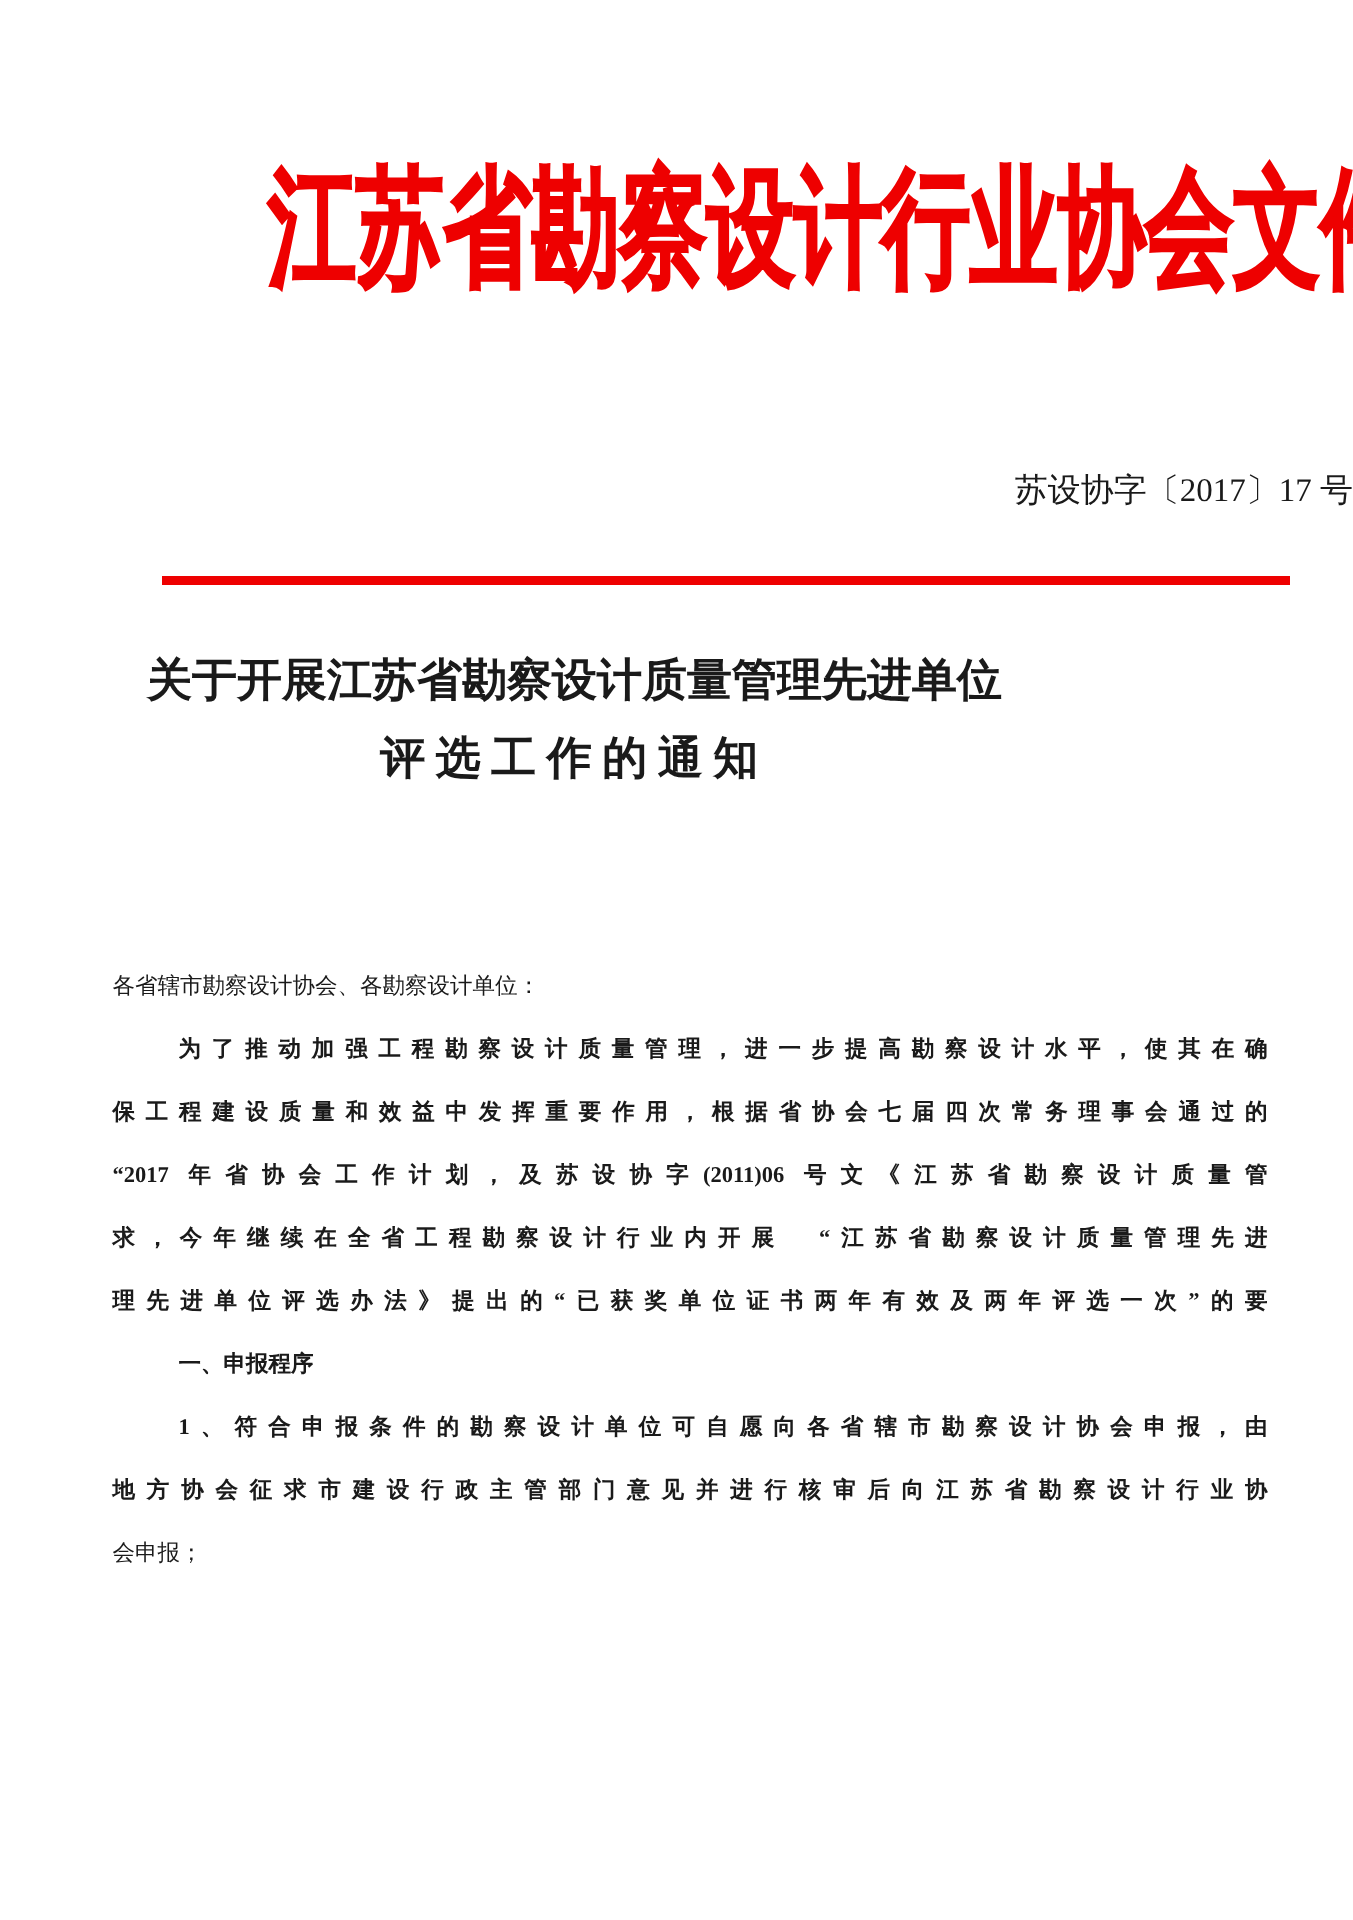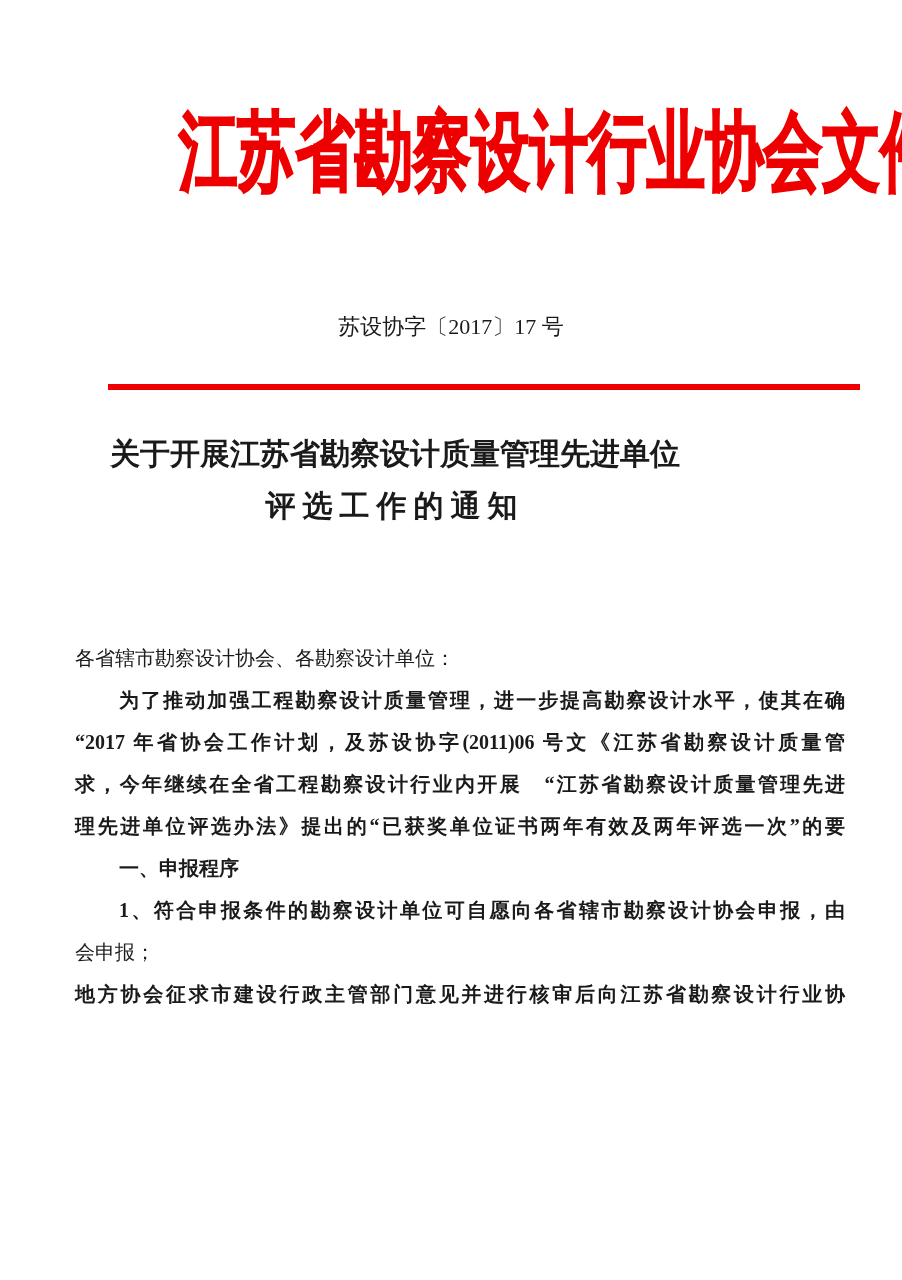--- a/index.html
+++ b/index.html
@@ -36,54 +36,54 @@
     -webkit-text-stroke: 2px var(--accent-red, #ee0000);
     transform: scaleX(0.68);
     transform-origin: 50% 50%;
   }
   
   .doc-number {
     position: absolute;
     top: 314px;
     left: 0;
     width: 902px;
-    text-align: center;
+    text-align: right;
     font-size: 22px;
     line-height: 26px;
   }
   
   .red-rule {
     position: absolute;
     top: 384px;
     left: 108px;
     width: 752px;
     height: 6px;
     background: var(--accent-red, #ee0000);
   }
   
   .notice-title {
     position: absolute;
     top: 428px;
-    left: 12px;
+    left: 0;
     width: 766px;
     text-align: center;
     font-weight: bold;
     font-size: 30px;
     line-height: 52px;
   }
   .title-line2 {
     letter-spacing: 7px;
   }
   
   .body-text {
     position: absolute;
     top: 637px;
     left: 75px;
     width: 770px;
-    font-size: 20px;
+    font-size: 15px;
   }
   .bline {
     line-height: 42px;
     min-height: 42px;
     text-align: left;
   }
   .bline.indent { text-indent: 44px; }
   .bline.bold { font-weight: bold; }
   .bline.fill {
     text-align: justify;
@@ -105,22 +105,23 @@
   <div class="red-rule"></div>
 
   <div class="notice-title">
     <div class="title-line1">关于开展江苏省勘察设计质量管理先进单位</div>
     <div class="title-line2">评选工作的通知</div>
   </div>
 
   <main class="body-text">
       <div class="bline">各省辖市勘察设计协会、各勘察设计单位：</div>
       <div class="bline indent fill">为了推动加强工程勘察设计质量管理，进一步提高勘察设计水平，使其在确</div>
+      <div class="bline fill">保工程建设质量和效益中发挥重要作用，根据省协会七届四次常务理事会通过的</div>
       <div class="bline fill">“2017 年省协会工作计划，及苏设协字(2011)06 号文《江苏省勘察设计质量管</div>
       <div class="bline fill">求，今年继续在全省工程勘察设计行业内开展　“江苏省勘察设计质量管理先进</div>
       <div class="bline fill">理先进单位评选办法》提出的“已获奖单位证书两年有效及两年评选一次”的要</div>
       <div class="bline indent bold">一、申报程序</div>
       <div class="bline indent fill">1、符合申报条件的勘察设计单位可自愿向各省辖市勘察设计协会申报，由</div>
+      <div class="bline fill">地方协会征求市建设行政主管部门意见并进行核审后向江苏省勘察设计行业协</div>
       <div class="bline">会申报；</div>
-      <div class="bline fill">地方协会征求市建设行政主管部门意见并进行核审后向江苏省勘察设计行业协</div>
     </main>
 
 </div>
 
 </body></html>

